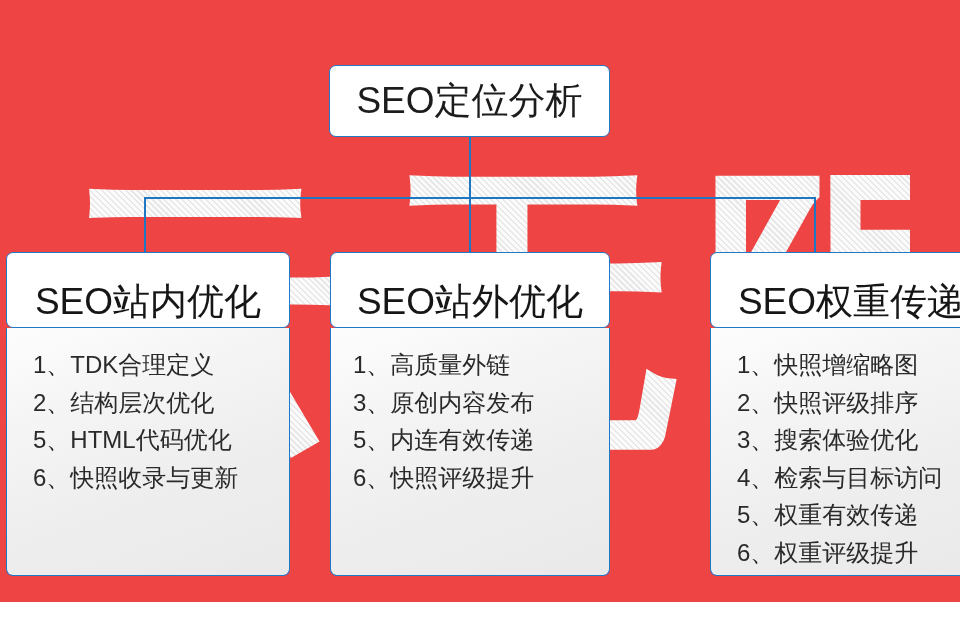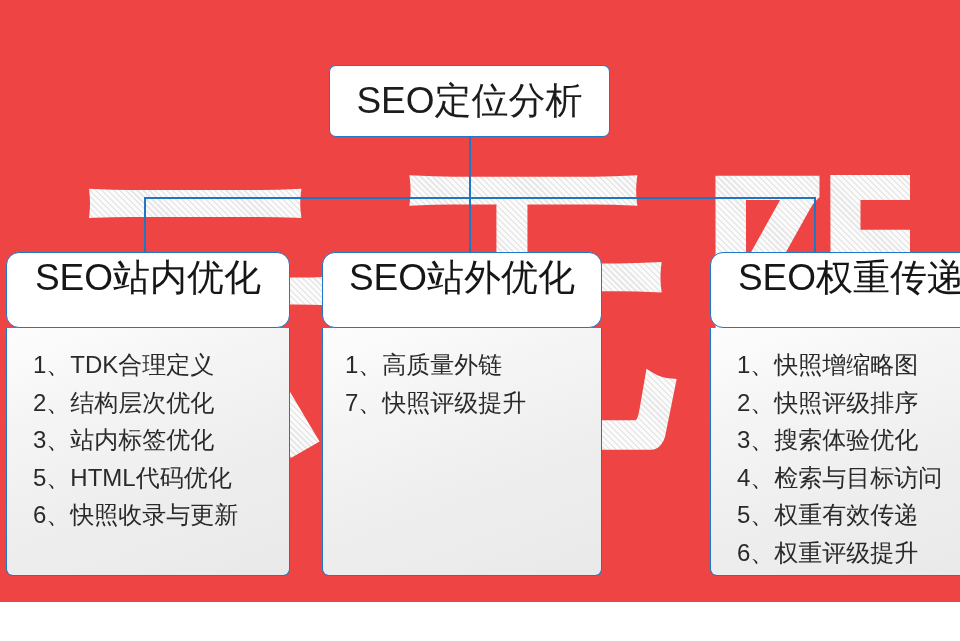--- a/index.html
+++ b/index.html
@@ -83,25 +83,25 @@
     white-space: nowrap;
   }
 
   .col {
     position: absolute;
     z-index: 2;
   }
   .col-head {
     box-sizing: border-box;
     border: 1.6px solid #2079c6;
-    border-radius: 13px;
+    border-radius: 7px;
     background: #ffffff;
     height: 76px;
     display: flex;
-    align-items: flex-start;
+    align-items: flex-end;
     justify-content: center;
   }
   .col-head .label {
     font-size: 37px;
     color: #161616;
     white-space: nowrap;
   }
 
   .col-body {
     box-sizing: border-box;
@@ -148,35 +148,36 @@
   </div>
 
   <div class="col" id="col-0" style="left:6px; top:252px; width:284px;">
     <div class="col-head">
       <span class="label">SEO站内优化</span>
     </div>
     <div class="col-body">
       <ul>
         <li>1、TDK合理定义</li>
         <li>2、结构层次优化</li>
-        <li>3、站内标签优化</li>
         <li>5、HTML代码优化</li>
         <li>6、快照收录与更新</li>
       </ul>
     </div>
   </div>
 
-  <div class="col" id="col-1" style="left:322px; top:252px; width:280px;">
+  <div class="col" id="col-1" style="left:330px; top:252px; width:280px;">
     <div class="col-head">
       <span class="label">SEO站外优化</span>
     </div>
     <div class="col-body">
       <ul>
         <li>1、高质量外链</li>
-        <li>7、快照评级提升</li>
+        <li>3、原创内容发布</li>
+        <li>5、内连有效传递</li>
+        <li>6、快照评级提升</li>
       </ul>
     </div>
   </div>
 
   <div class="col" id="col-2" style="left:710px; top:252px; width:282px;">
     <div class="col-head">
       <span class="label">SEO权重传递</span>
     </div>
     <div class="col-body">
       <ul>

